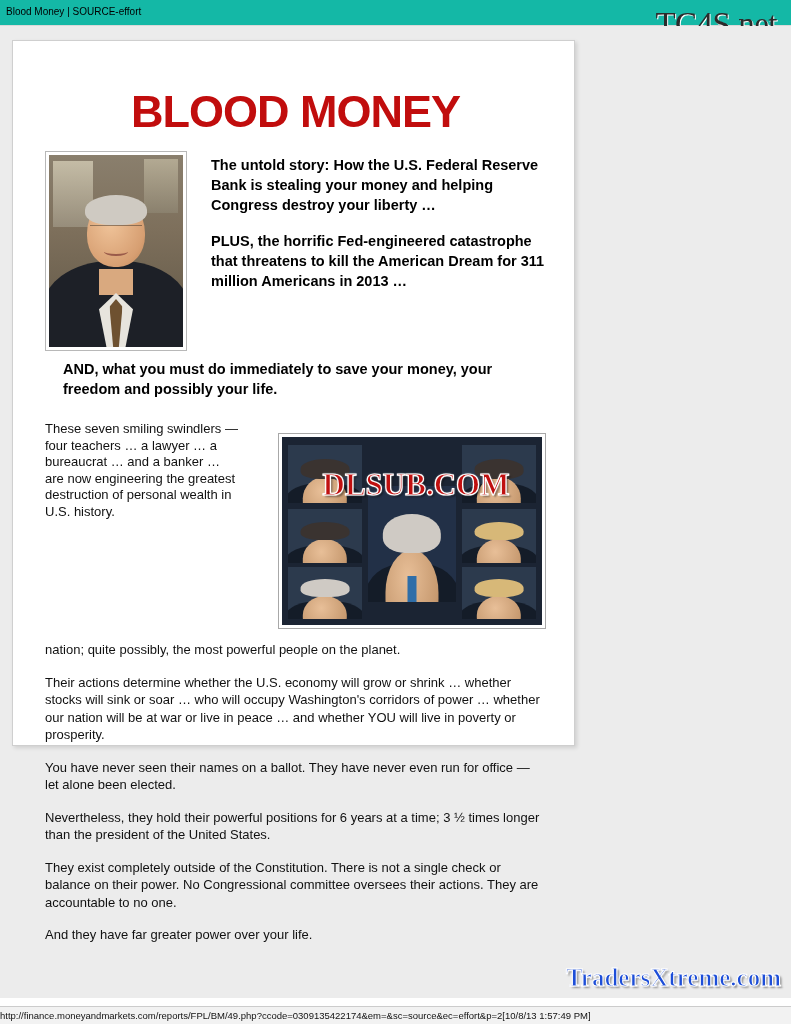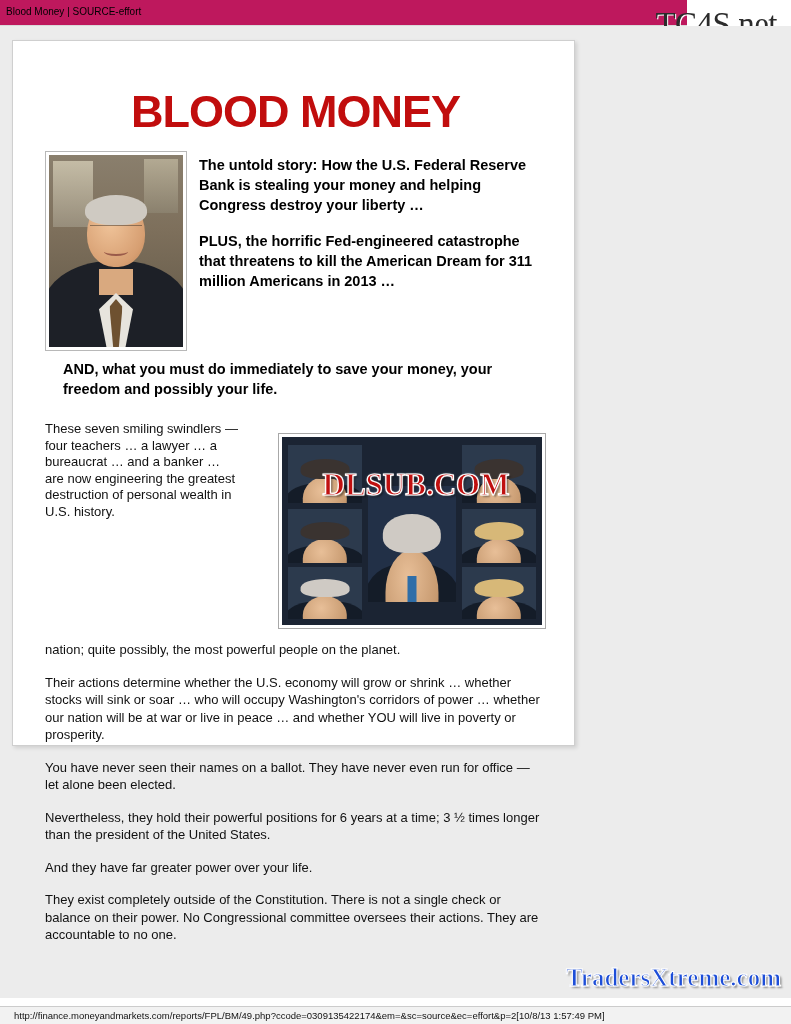--- a/index.html
+++ b/index.html
@@ -14,23 +14,23 @@
     position: relative;
     width: 791px;
     height: 1024px;
     background: #ffffff;
   }
 
   
   .titlebar {
     position: absolute;
     top: 0; left: 0;
-    width: 687px;
+    width: 791px;
     height: 26px;
-    background: #be185d;
+    background: #14b8a6;
     border-bottom: 1px solid #d9d9d9;
   }
   .titlebar .title {
     position: absolute;
     left: 6px; top: 6px;
     font-size: 10px;
     color: #000;
     white-space: nowrap;
   }
 
@@ -79,21 +79,21 @@
     line-height: 50px;
     color: #c10d0d;
     letter-spacing: -1px;
     margin: 16px 0 14px 0;
   }
 
   
   .hero {
     display: flex;
     align-items: flex-start;
-    gap: 12px;
+    gap: 24px;
     margin-top: 6px;
   }
   .portrait-frame {
     width: 142px;
     height: 200px;
     border: 1px solid #b8b8b8;
     padding: 3px;
     background: #fff;
     flex: 0 0 auto;
   }
@@ -320,21 +320,21 @@
   .statusbar {
     position: absolute;
     left: 0; bottom: 0;
     width: 791px;
     height: 18px;
     background: #f2f2f2;
     border-top: 1px solid #cccccc;
     font-size: 9.5px;
     color: #111;
     line-height: 18px;
-    padding-left: 14px;
+    padding-left: 0;
     white-space: nowrap;
     overflow: hidden;
   }
 </style>
 </head>
 <body>
 
 <div id="page">
 
   <div class="titlebar">
@@ -423,22 +423,22 @@
 
           <div class="body-col">
             <p>These seven smiling swindlers — four teachers … a lawyer … a bureaucrat … and a banker … are now engineering the greatest destruction of personal wealth in U.S. history.</p>
           </div>
 
           <div class="body-full">
             <p>nation; quite possibly, the most powerful people on the planet.</p>
             <p>Their actions determine whether the U.S. economy will grow or shrink … whether stocks will sink or soar … who will occupy Washington's corridors of power … whether our nation will be at war or live in peace … and whether YOU will live in poverty or prosperity.</p>
             <p>You have never seen their names on a ballot. They have never even run for office — let alone been elected.</p>
             <p>Nevertheless, they hold their powerful positions for 6 years at a time; 3 ½ times longer than the president of the United States.</p>
+            <p>They exist completely outside of the Constitution. There is not a single check or balance on their power. No Congressional committee oversees their actions. They are accountable to no one.</p>
             <p>And they have far greater power over your life.</p>
-            <p>They exist completely outside of the Constitution. There is not a single check or balance on their power. No Congressional committee oversees their actions. They are accountable to no one.</p>
           </div>
 
         </div>
       </div>
     </div>
 
     <div class="wm-bottom">TradersXtreme.com</div>
   </div>
 
   <div class="statusbar">http://finance.moneyandmarkets.com/reports/FPL/BM/49.php?ccode=0309135422174&amp;em=&amp;sc=source&amp;ec=effort&amp;p=2[10/8/13 1:57:49 PM]</div>

